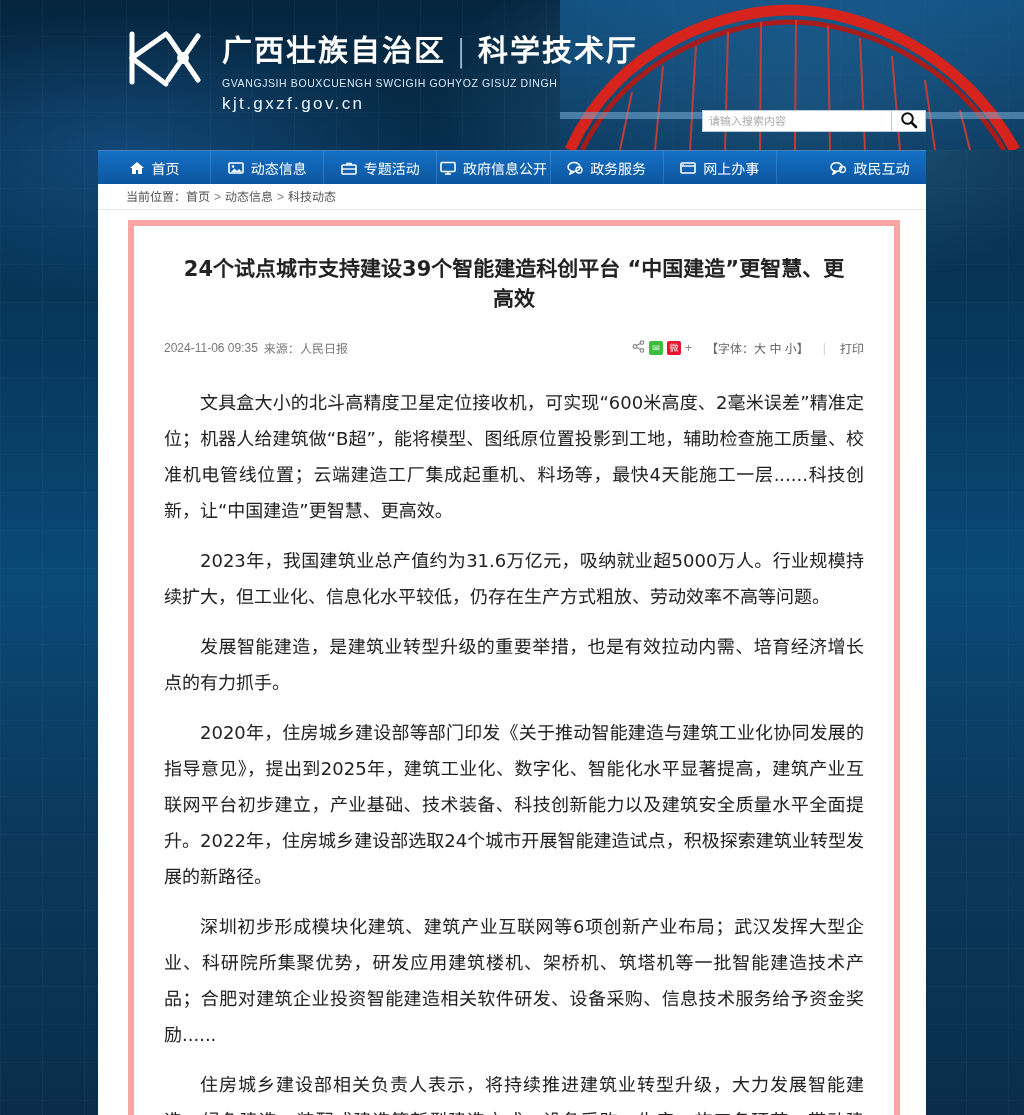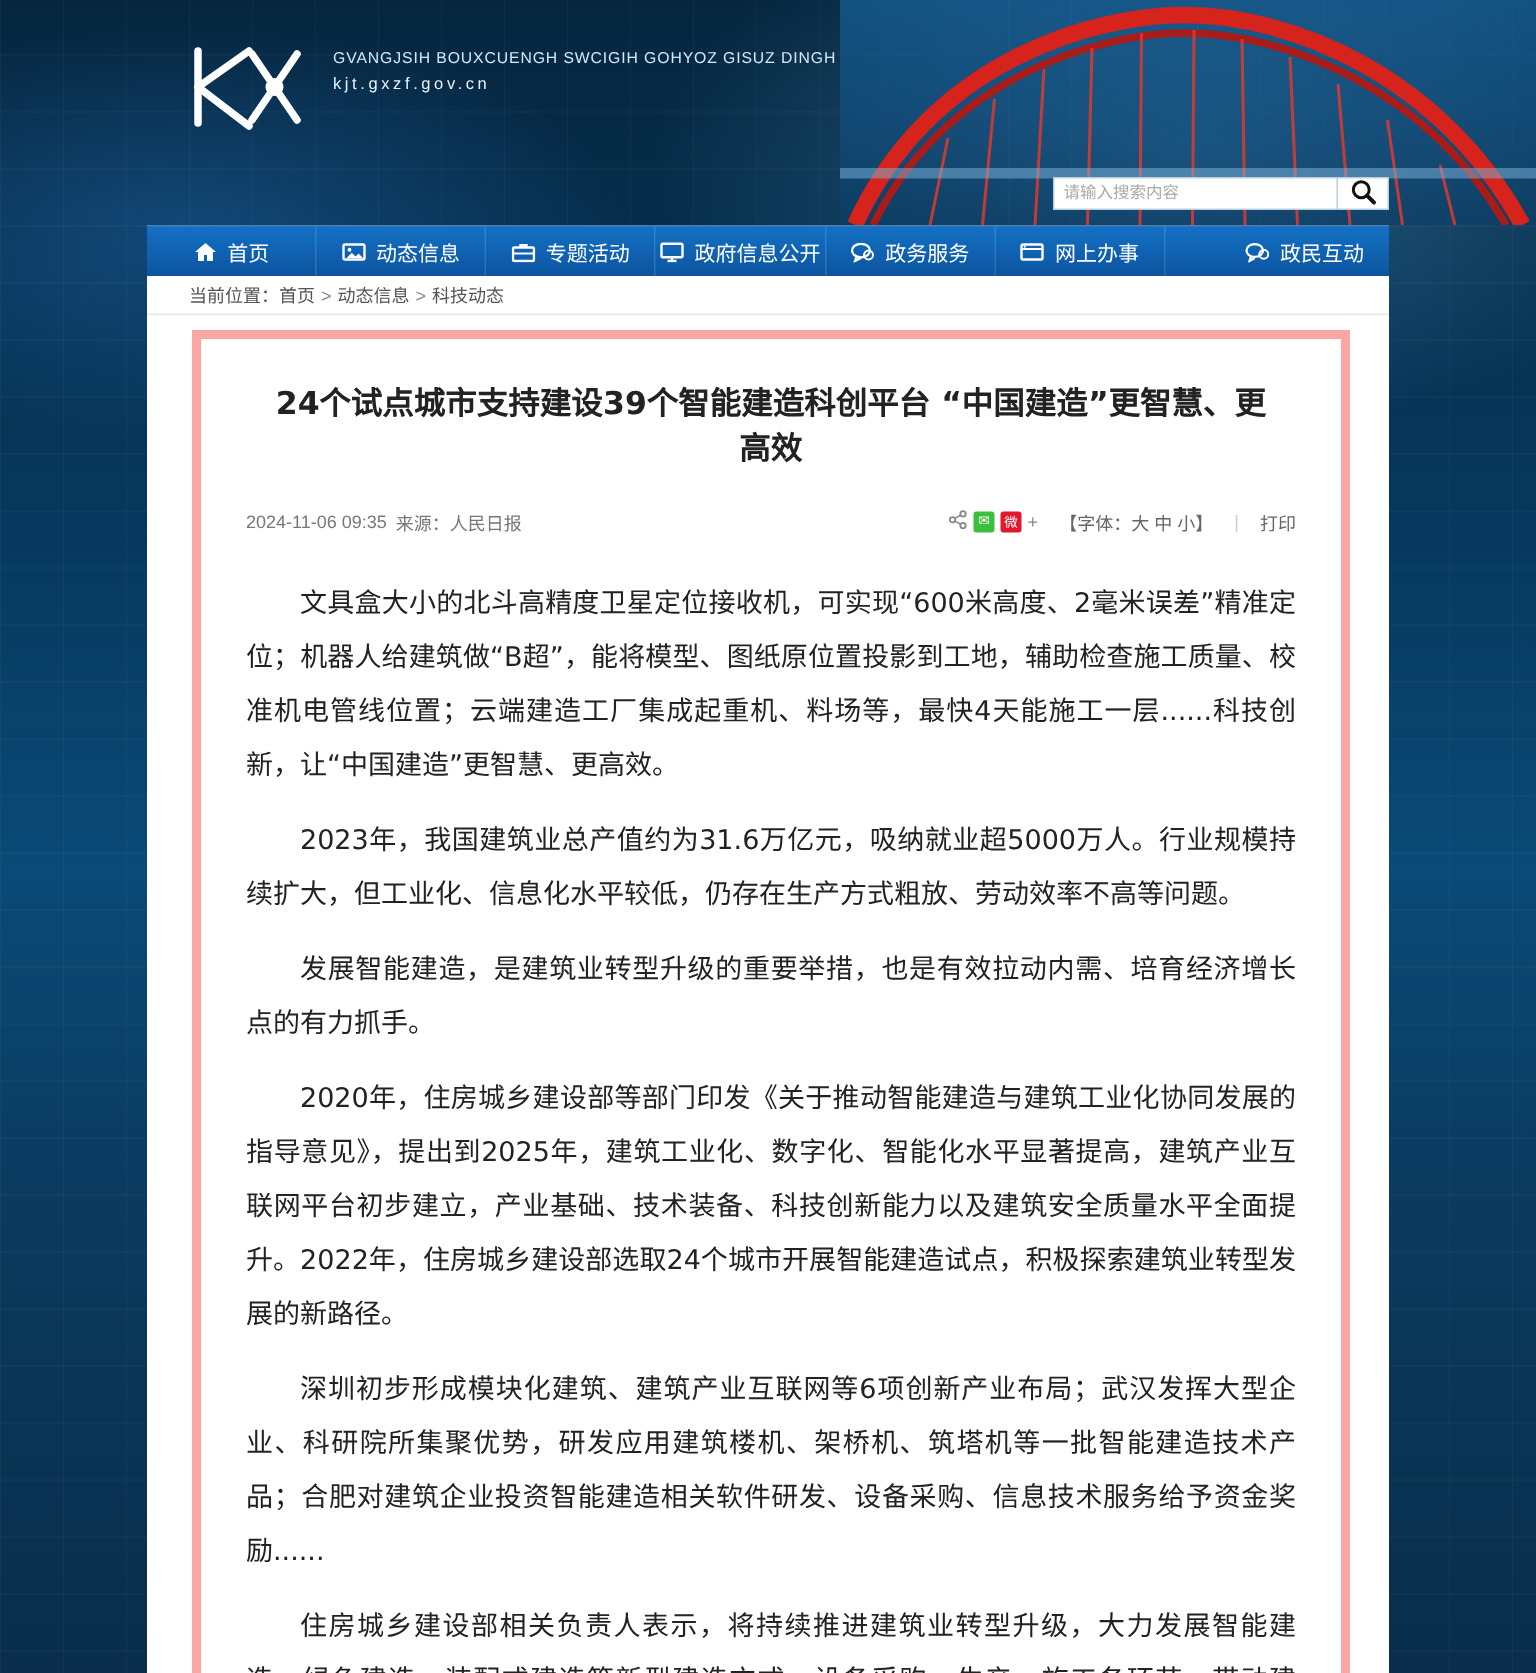--- a/index.html
+++ b/index.html
@@ -68,32 +68,32 @@
     color: #bcd9f2;
   }
   .logo-text .l2 {
     font-size: 10.5px;
     letter-spacing: 0.6px;
     margin-top: 7px;
     color: #d6e9fa;
     white-space: nowrap;
   }
   .logo-text .l3 {
-    font-size: 11px;
+    font-size: 17px;
     letter-spacing: 2.4px;
     margin-top: 5px;
     color: #e8f3fd;
     white-space: nowrap;
   }
 
   .search-box {
     position: absolute;
     right: 98px; top: 110px;
     display: flex;
-    align-items: center;
+    align-items: flex-start;
     height: 38px;
   }
   .search-input {
     width: 190px;
     height: 22px;
     border: 1px solid #b9cfe0;
     background: #fff;
     font-size: 11px;
     color: #333;
     padding: 0 6px;
@@ -262,20 +262,23 @@
             <path d="M10,36 L44,62"></path>
           </g>
           <g fill="none" stroke="#ffffff" stroke-width="5" stroke-linecap="round">
             <path d="M46,14 L76,58"></path>
             <path d="M76,14 L46,58"></path>
           </g>
           <circle cx="61" cy="36" r="6" fill="#ffffff"></circle>
         </svg>
       </div>
       <div class="logo-text">
+        <div class="l1">
+          <span>广西壮族自治区</span><span class="sep">|</span><span>科学技术厅</span>
+        </div>
         <div class="l2">GVANGJSIH BOUXCUENGH SWCIGIH GOHYOZ GISUZ DINGH</div>
         <div class="l3">kjt.gxzf.gov.cn</div>
       </div>
     </div>
 
     <div class="search-box">
       <input class="search-input" type="text" placeholder="请输入搜索内容" style="">
       <button class="search-btn">
         <span>
           <svg width="18" height="18" viewBox="0 0 18 18">

